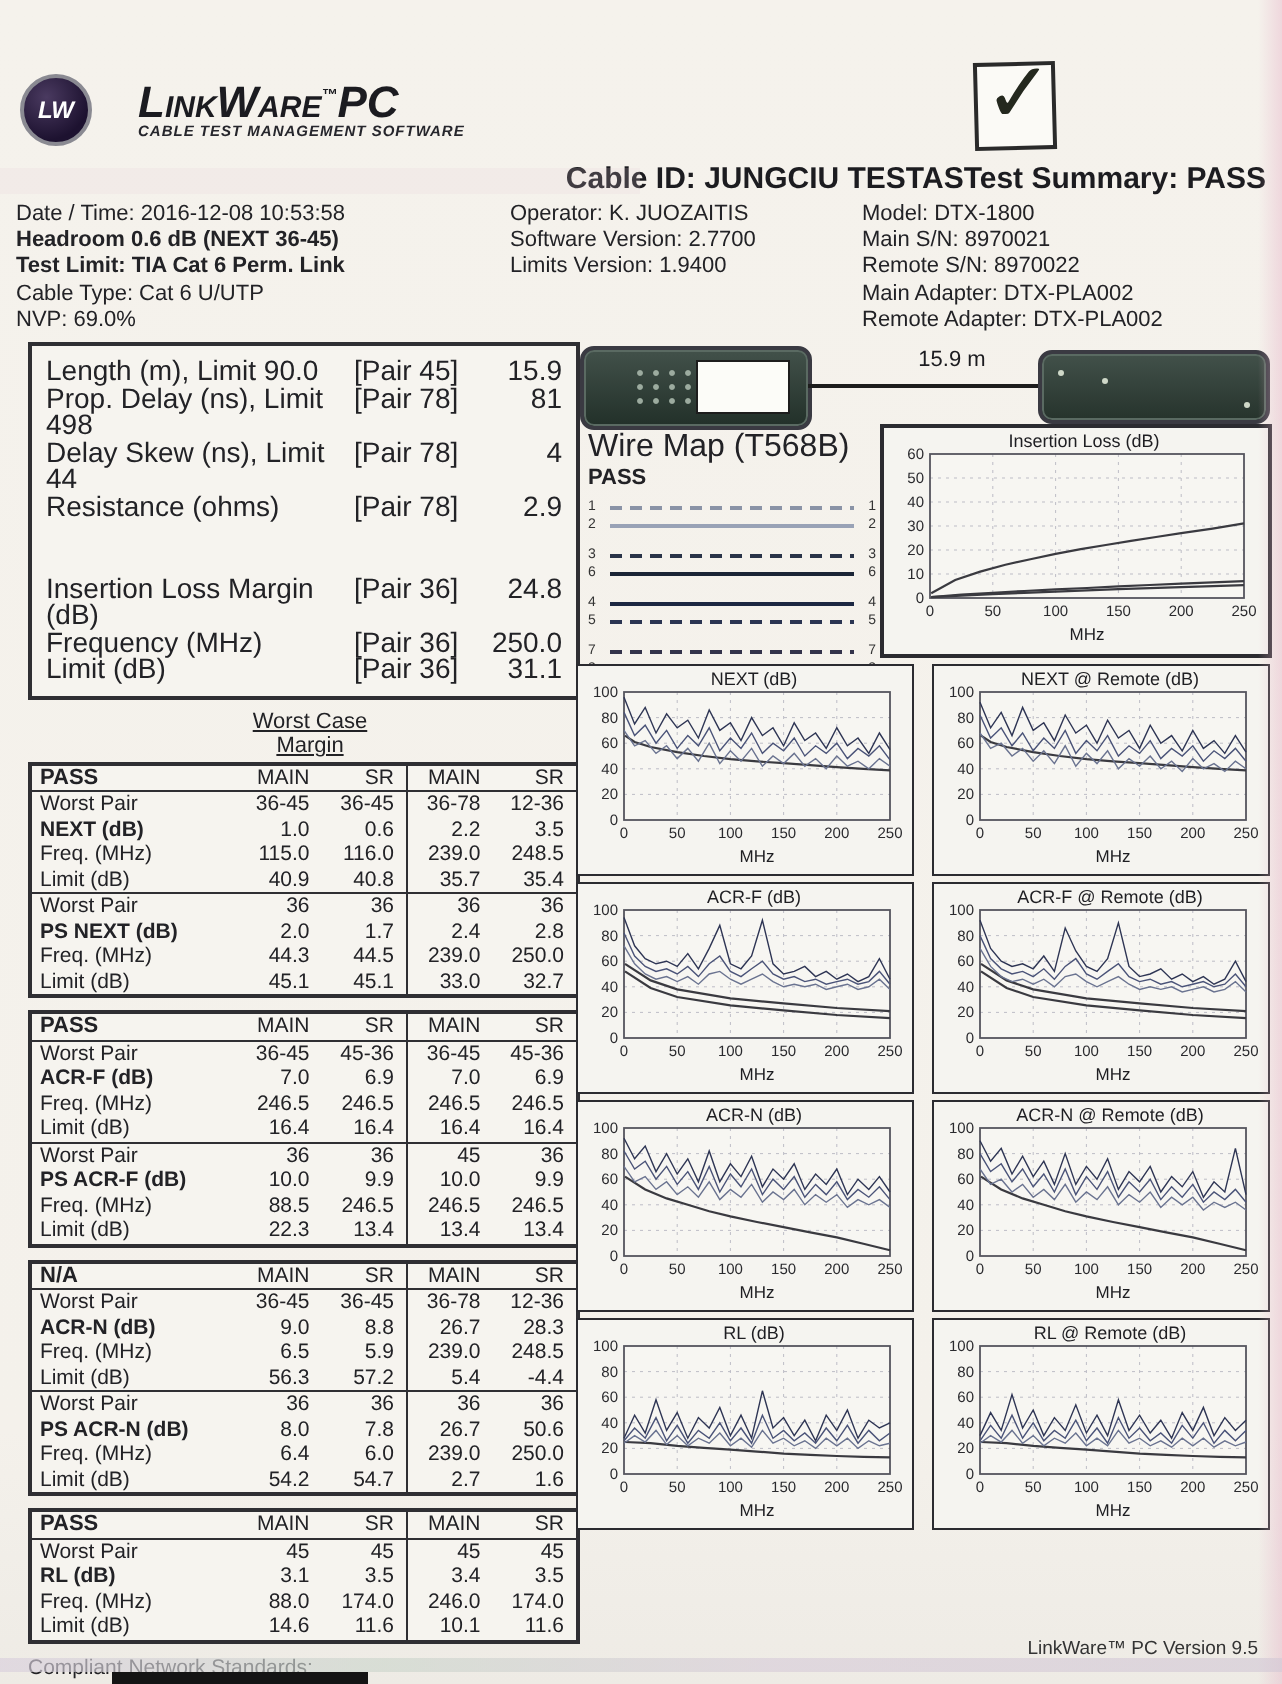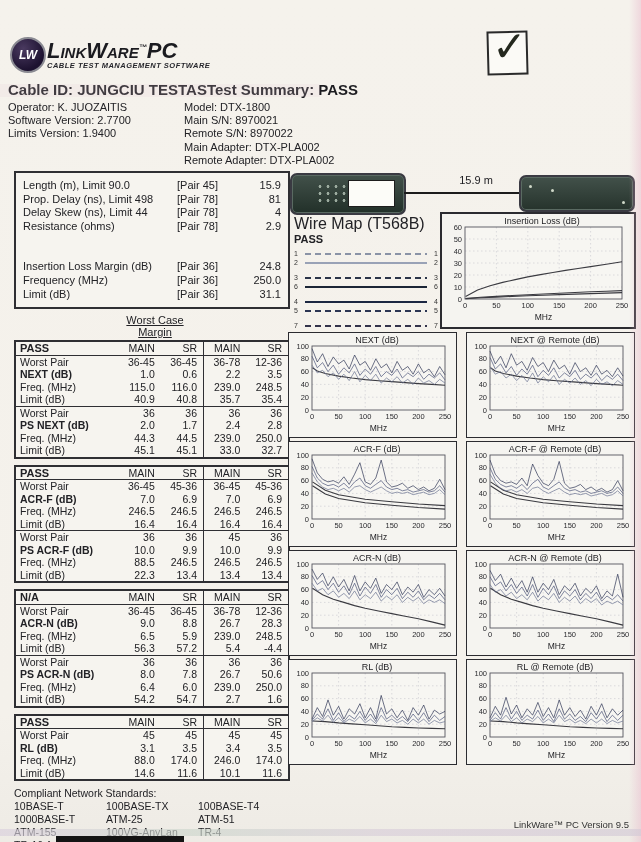--- a/index.html
+++ b/index.html
@@ -1,39 +1,39 @@
 <!DOCTYPE html>
 <html><head>
 <meta charset="utf-8">
 <style>
   html,body{margin:0;padding:0;background:#e8e4dd;}
   .page{position:relative;width:641px;height:842px;overflow:hidden;
         background:linear-gradient(180deg,#f5f2ec 0%,#f4f1eb 85%,#eeebe5 100%);
         font-family:"Liberation Sans",sans-serif;color:#222226;}
   
-  .logo{position:absolute;top:37px;left:10px;display:flex;align-items:flex-start;gap:1px;}
+  .logo{position:absolute;top:37px;left:10px;display:flex;align-items:flex-start;gap:23px;}
   .lw-badge{width:32px;height:32px;border-radius:50%;flex:0 0 32px;
         background:radial-gradient(circle at 35% 30%,#4a3a60,#1d1230 70%);
         border:2px solid #8a8a92;color:#fff;font-style:italic;font-weight:bold;font-size:12px;
         display:flex;align-items:center;justify-content:center;}
   .lw-t1{font-size:22px;font-weight:bold;font-style:italic;font-variant:small-caps;line-height:21px;color:#1b1b20;}
   .lw-tm{font-size:8px;vertical-align:super;font-variant:normal;}
   .lw-t2{font-size:7.5px;font-weight:bold;font-style:italic;letter-spacing:0.5px;color:#26262c;}
   .checkbox{position:absolute;top:31px;left:487px;width:37px;height:40px;background:#fbfaf6;
         border:2.5px solid #2a2a2a;transform:rotate(-1.5deg);}
   .checkmark{position:absolute;left:3px;top:-10px;font-size:42px;color:#24281e;line-height:48px;}
   
-  .cable-bar{position:absolute;top:81px;left:8px;width:625px;display:flex;justify-content:flex-start;align-items:baseline;}
+  .cable-bar{position:absolute;top:81px;left:8px;width:625px;display:flex;justify-content:flex-end;align-items:baseline;}
   .cable-id,.test-summary{font-size:15px;font-weight:bold;color:#1c1c20;}
   .info{position:absolute;top:101px;left:8px;display:flex;font-size:11px;line-height:13.2px;}
   .info .c1{width:247px}.info .c2{width:176px}.info .c3{width:200px}
   .info .b{font-weight:bold}
   
   .left-col{position:absolute;left:14px;top:171px;width:276px;}
-  .sumbox{border:2px solid #2f2f33;padding:6px 7px;font-size:11px;line-height:13.6px;background:#f6f4ef;}
+  .sumbox{border:2px solid #2f2f33;padding:6px 7px;font-size:14px;line-height:13.6px;background:#f6f4ef;}
   .sumrow{display:flex}
   .sumrow .lab{flex:1}
   .sumrow .pr{width:62px}
   .sumrow .val{width:42px;text-align:right}
   .sp{height:27px}
   .wc-heads{display:flex;font-size:11px;margin:5px 16px 2px 0;text-decoration:underline;}
   .wc-heads .pad{width:96px}
   .wch{width:90px;text-align:center}
   table.res{border-collapse:collapse;width:276px;border:2px solid #2f2f33;font-size:10.5px;
         margin-bottom:6px;table-layout:fixed;background:#f6f4ef;}
@@ -98,20 +98,27 @@
   <div class="checkbox">
     <div class="checkmark">✓</div>
   </div>
 
   <div class="cable-bar">
     <span class="cable-id">Cable ID: JUNGCIU TESTAS</span>
     <span class="test-summary">Test Summary: PASS</span>
   </div>
 
   <div class="info">
+    <div class="c1" id="info-c1">
+        <div>Date / Time: 2016-12-08  10:53:58</div>
+        <div class="b">Headroom 0.6 dB (NEXT 36-45)</div>
+        <div class="b">Test Limit: TIA Cat 6 Perm. Link</div>
+        <div>Cable Type: Cat 6 U/UTP</div>
+        <div>NVP: 69.0%</div>
+      </div>
     <div class="c2" id="info-c2">
         <div>Operator: K. JUOZAITIS</div>
         <div>Software Version: 2.7700</div>
         <div>Limits Version: 1.9400</div>
       </div>
     <div class="c3" id="info-c3">
         <div>Model: DTX-1800</div>
         <div>Main S/N: 8970021</div>
         <div>Remote S/N: 8970022</div>
         <div>Main Adapter: DTX-PLA002</div>

